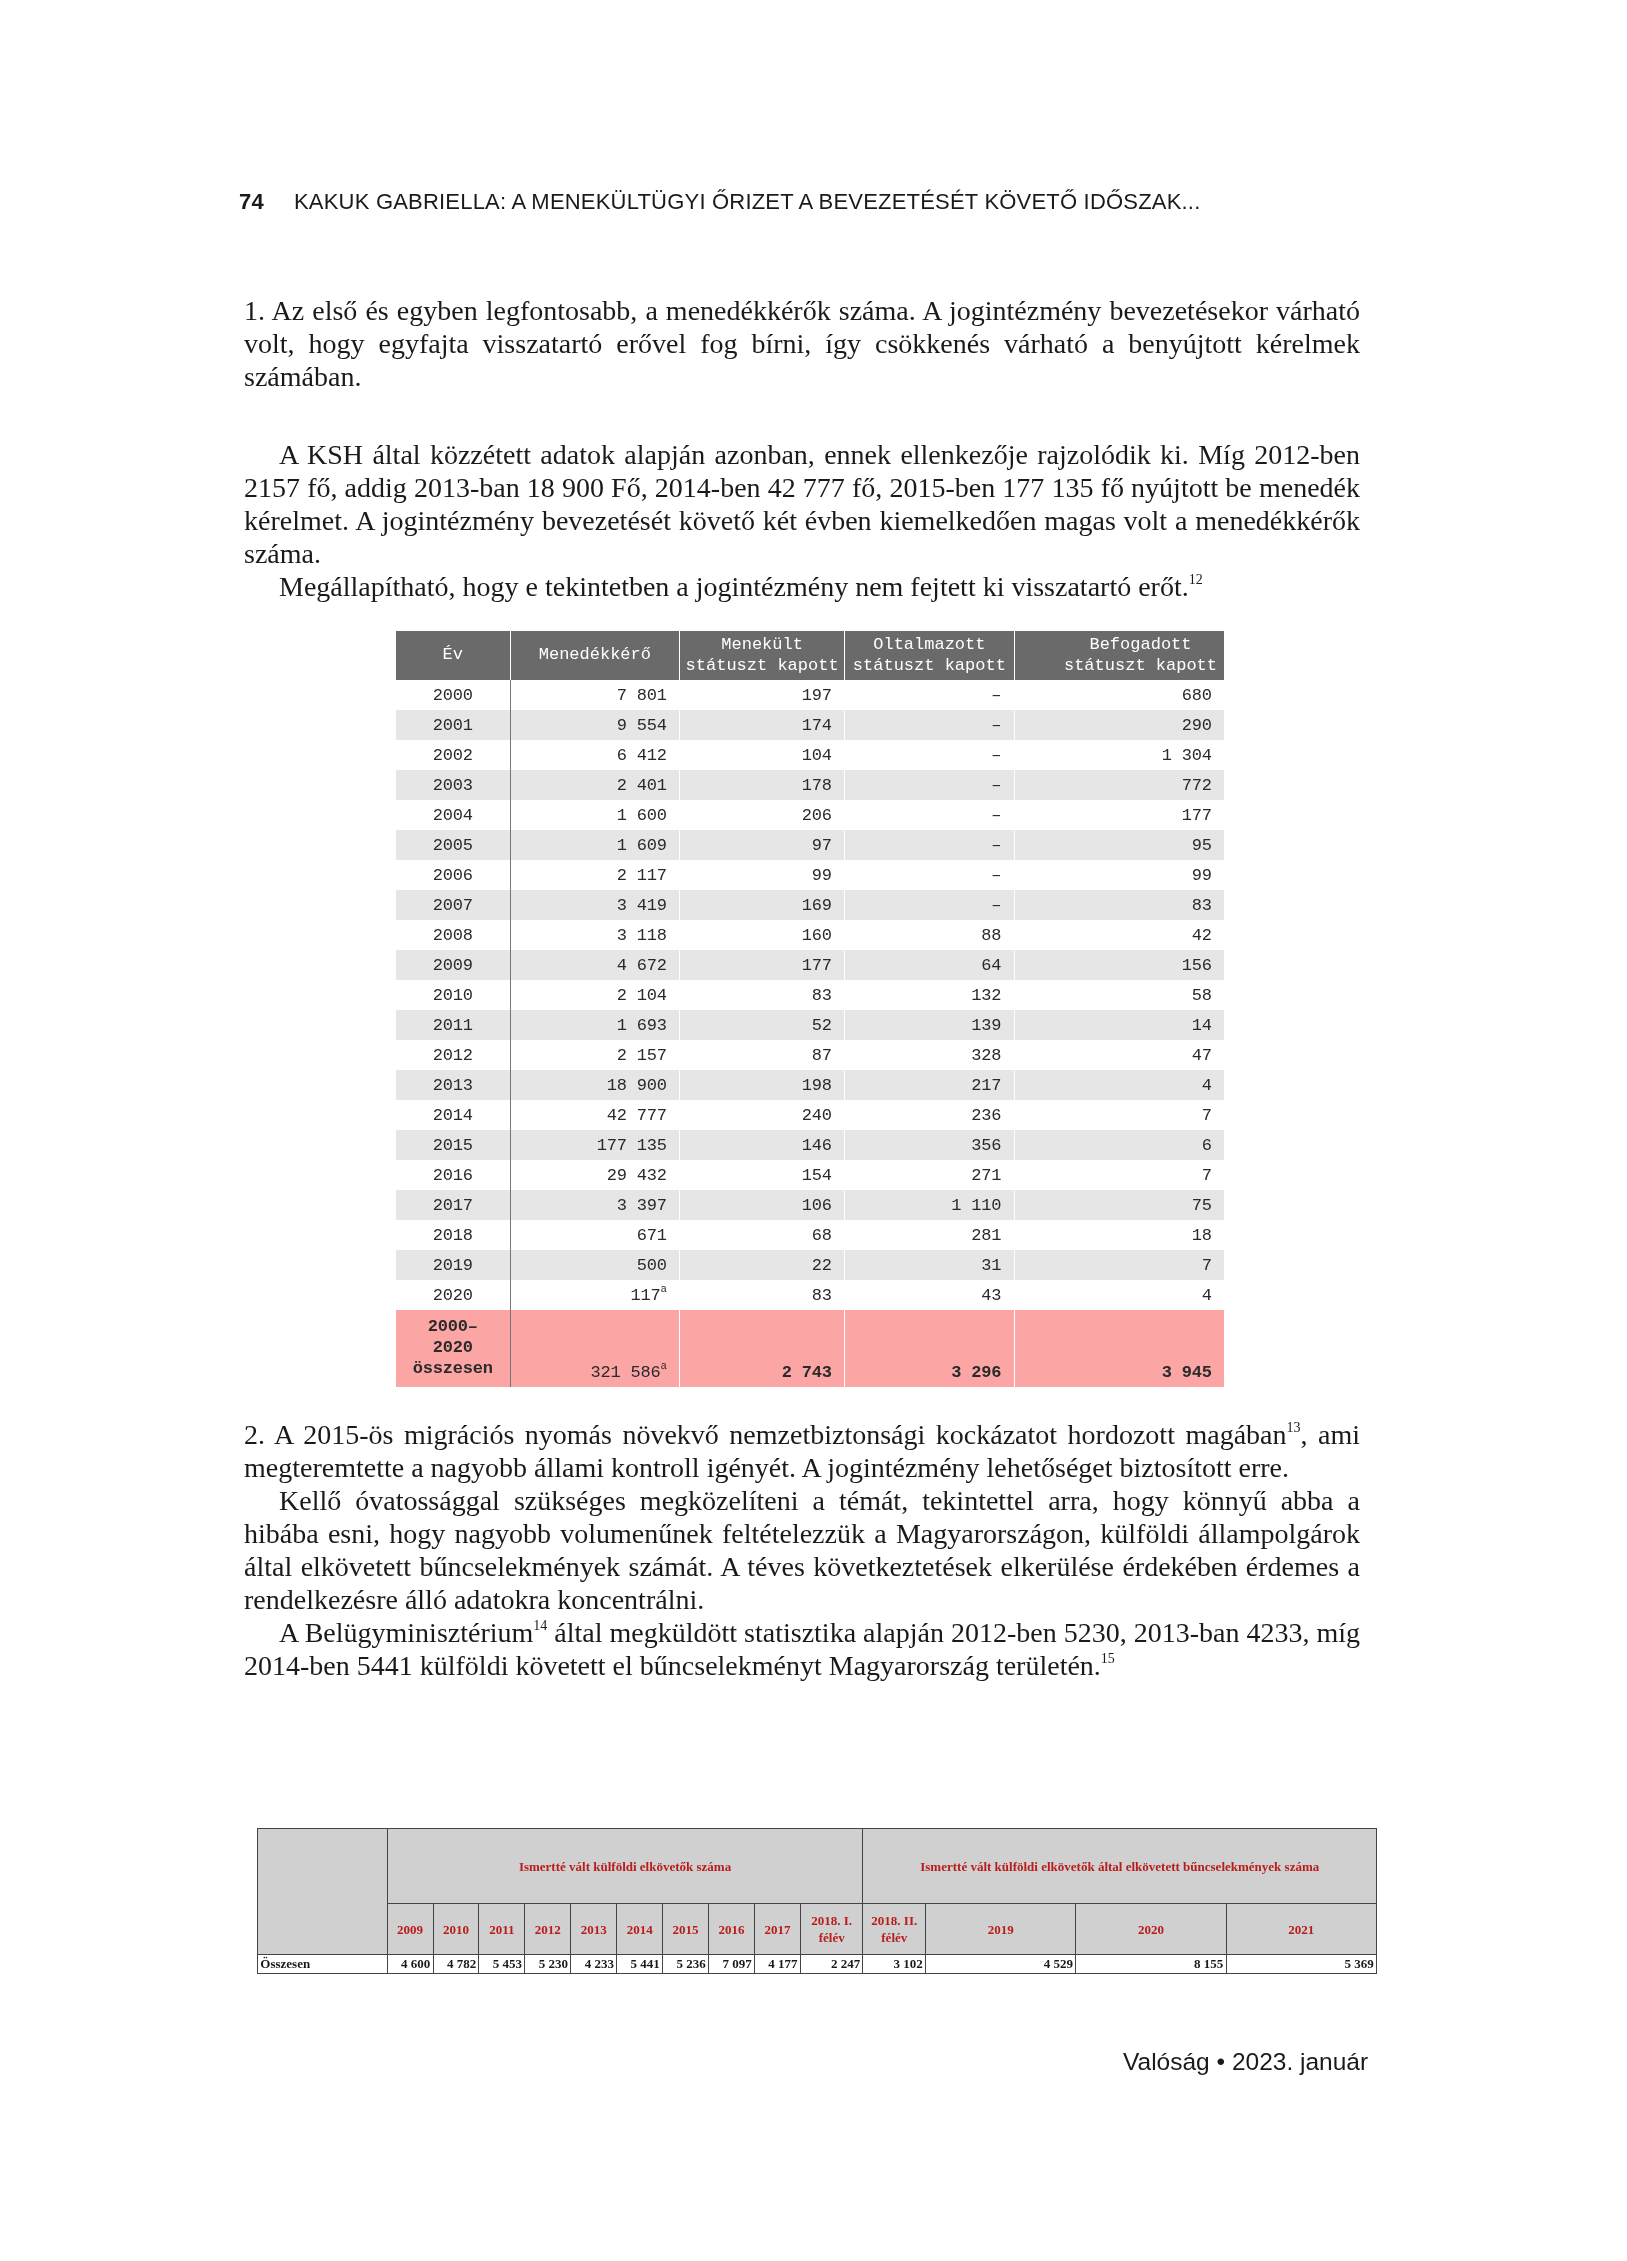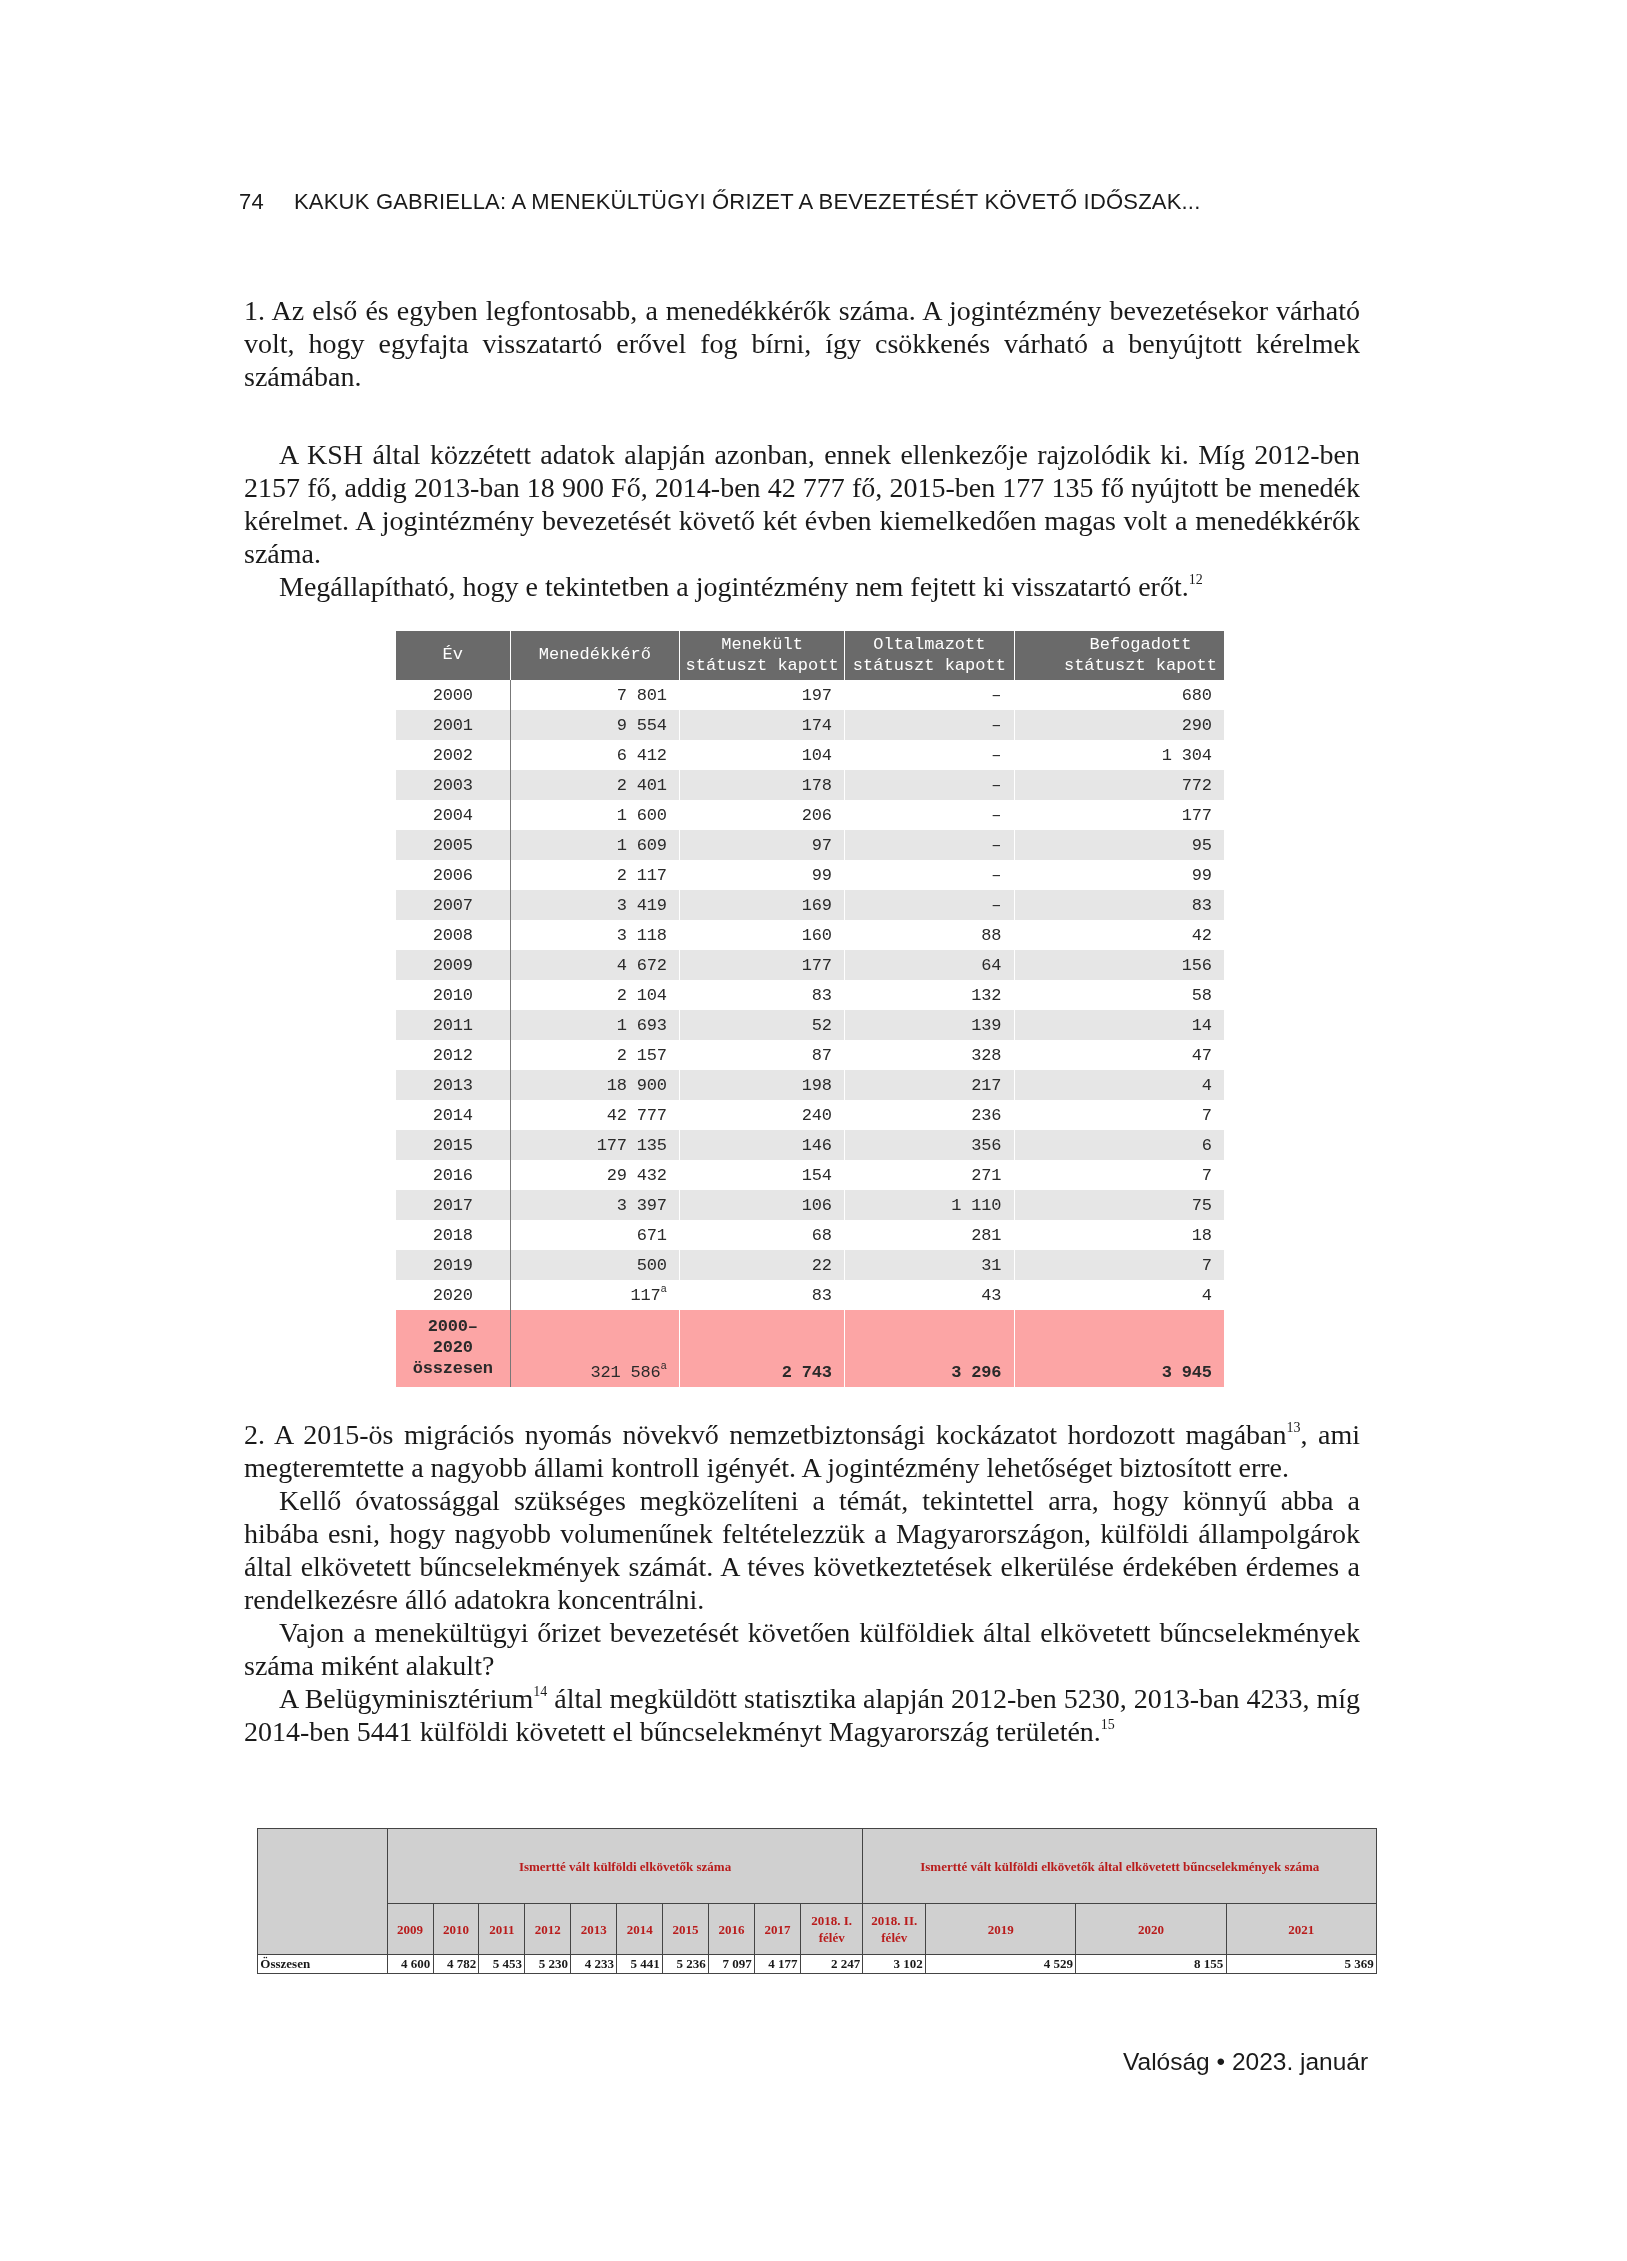--- a/index.html
+++ b/index.html
@@ -3,21 +3,21 @@
 <meta charset="utf-8">
 <style>
   html, body { margin: 0; padding: 0; background: #ffffff; }
   body { width: 1628px; height: 2261px; position: relative; overflow: hidden; color: #1a1a1a; }
   .page { position: absolute; left: 0; top: 0; width: 1628px; height: 2261px; }
 
   .running-head {
     position: absolute; left: 239px; top: 189px;
     font-family: "Liberation Sans", sans-serif; font-size: 22px; letter-spacing: 0.2px; color: #1a1a1a;
   }
-  .running-head .pagenum { display: inline-block; width: 55px; }
+  .running-head .pagenum { display: inline-block; width: 55px; font-weight: bold; }
 
   .body-text {
     position: absolute; left: 244px; width: 1116px;
     font-family: "Liberation Serif", serif; font-size: 28px; line-height: 33px;
     text-align: justify; color: #1a1a1a;
   }
   .body-text p { margin: 0; }
   .indent { text-indent: 35px; }
   sup { font-size: 0.5em; line-height: 0; vertical-align: 0.85em; }
 
@@ -247,21 +247,20 @@
         <td>2 743</td>
         <td>3 296</td>
         <td>3 945</td>
       </tr>
     </tbody>
   </table>
 
   <div class="body-text" style="top:1418px;">
     <p><span>2. A 2015-ös migrációs nyomás növekvő nemzetbiztonsági kockázatot hordozott magában</span><sup>13</sup><span>, ami megteremtette a nagyobb állami kontroll igényét. A jogintézmény lehetőséget biztosított erre.</span></p>
     <p class="indent">Kellő óvatossággal szükséges megközelíteni a témát, tekintettel arra, hogy könnyű abba a hibába esni, hogy nagyobb volumenűnek feltételezzük a Magyarországon, külföldi állampolgárok által elkövetett bűncselekmények számát. A téves következtetések elkerülése érdekében érdemes a rendelkezésre álló adatokra koncentrálni.</p>
-    <p class="indent">Vajon a menekültügyi őrizet bevezetését követően külföldiek által elkövetett bűncselekmények száma miként alakult?</p>
     <p class="indent"><span>A Belügyminisztérium</span><sup>14</sup><span> által megküldött statisztika alapján 2012-ben 5230, 2013-ban 4233, míg 2014-ben 5441 külföldi követett el bűncselekményt Magyarország területén.</span><sup>15</sup></p>
   </div>
 
   <table class="t2">
     <thead>
       <tr>
         <th rowspan="2" style="width:124px;"></th>
         <th colspan="10" class="group-h">Ismertté vált külföldi elkövetők száma</th>
         <th colspan="4" class="group-h">Ismertté vált külföldi elkövetők által elkövetett bűncselekmények száma</th>
       </tr>

